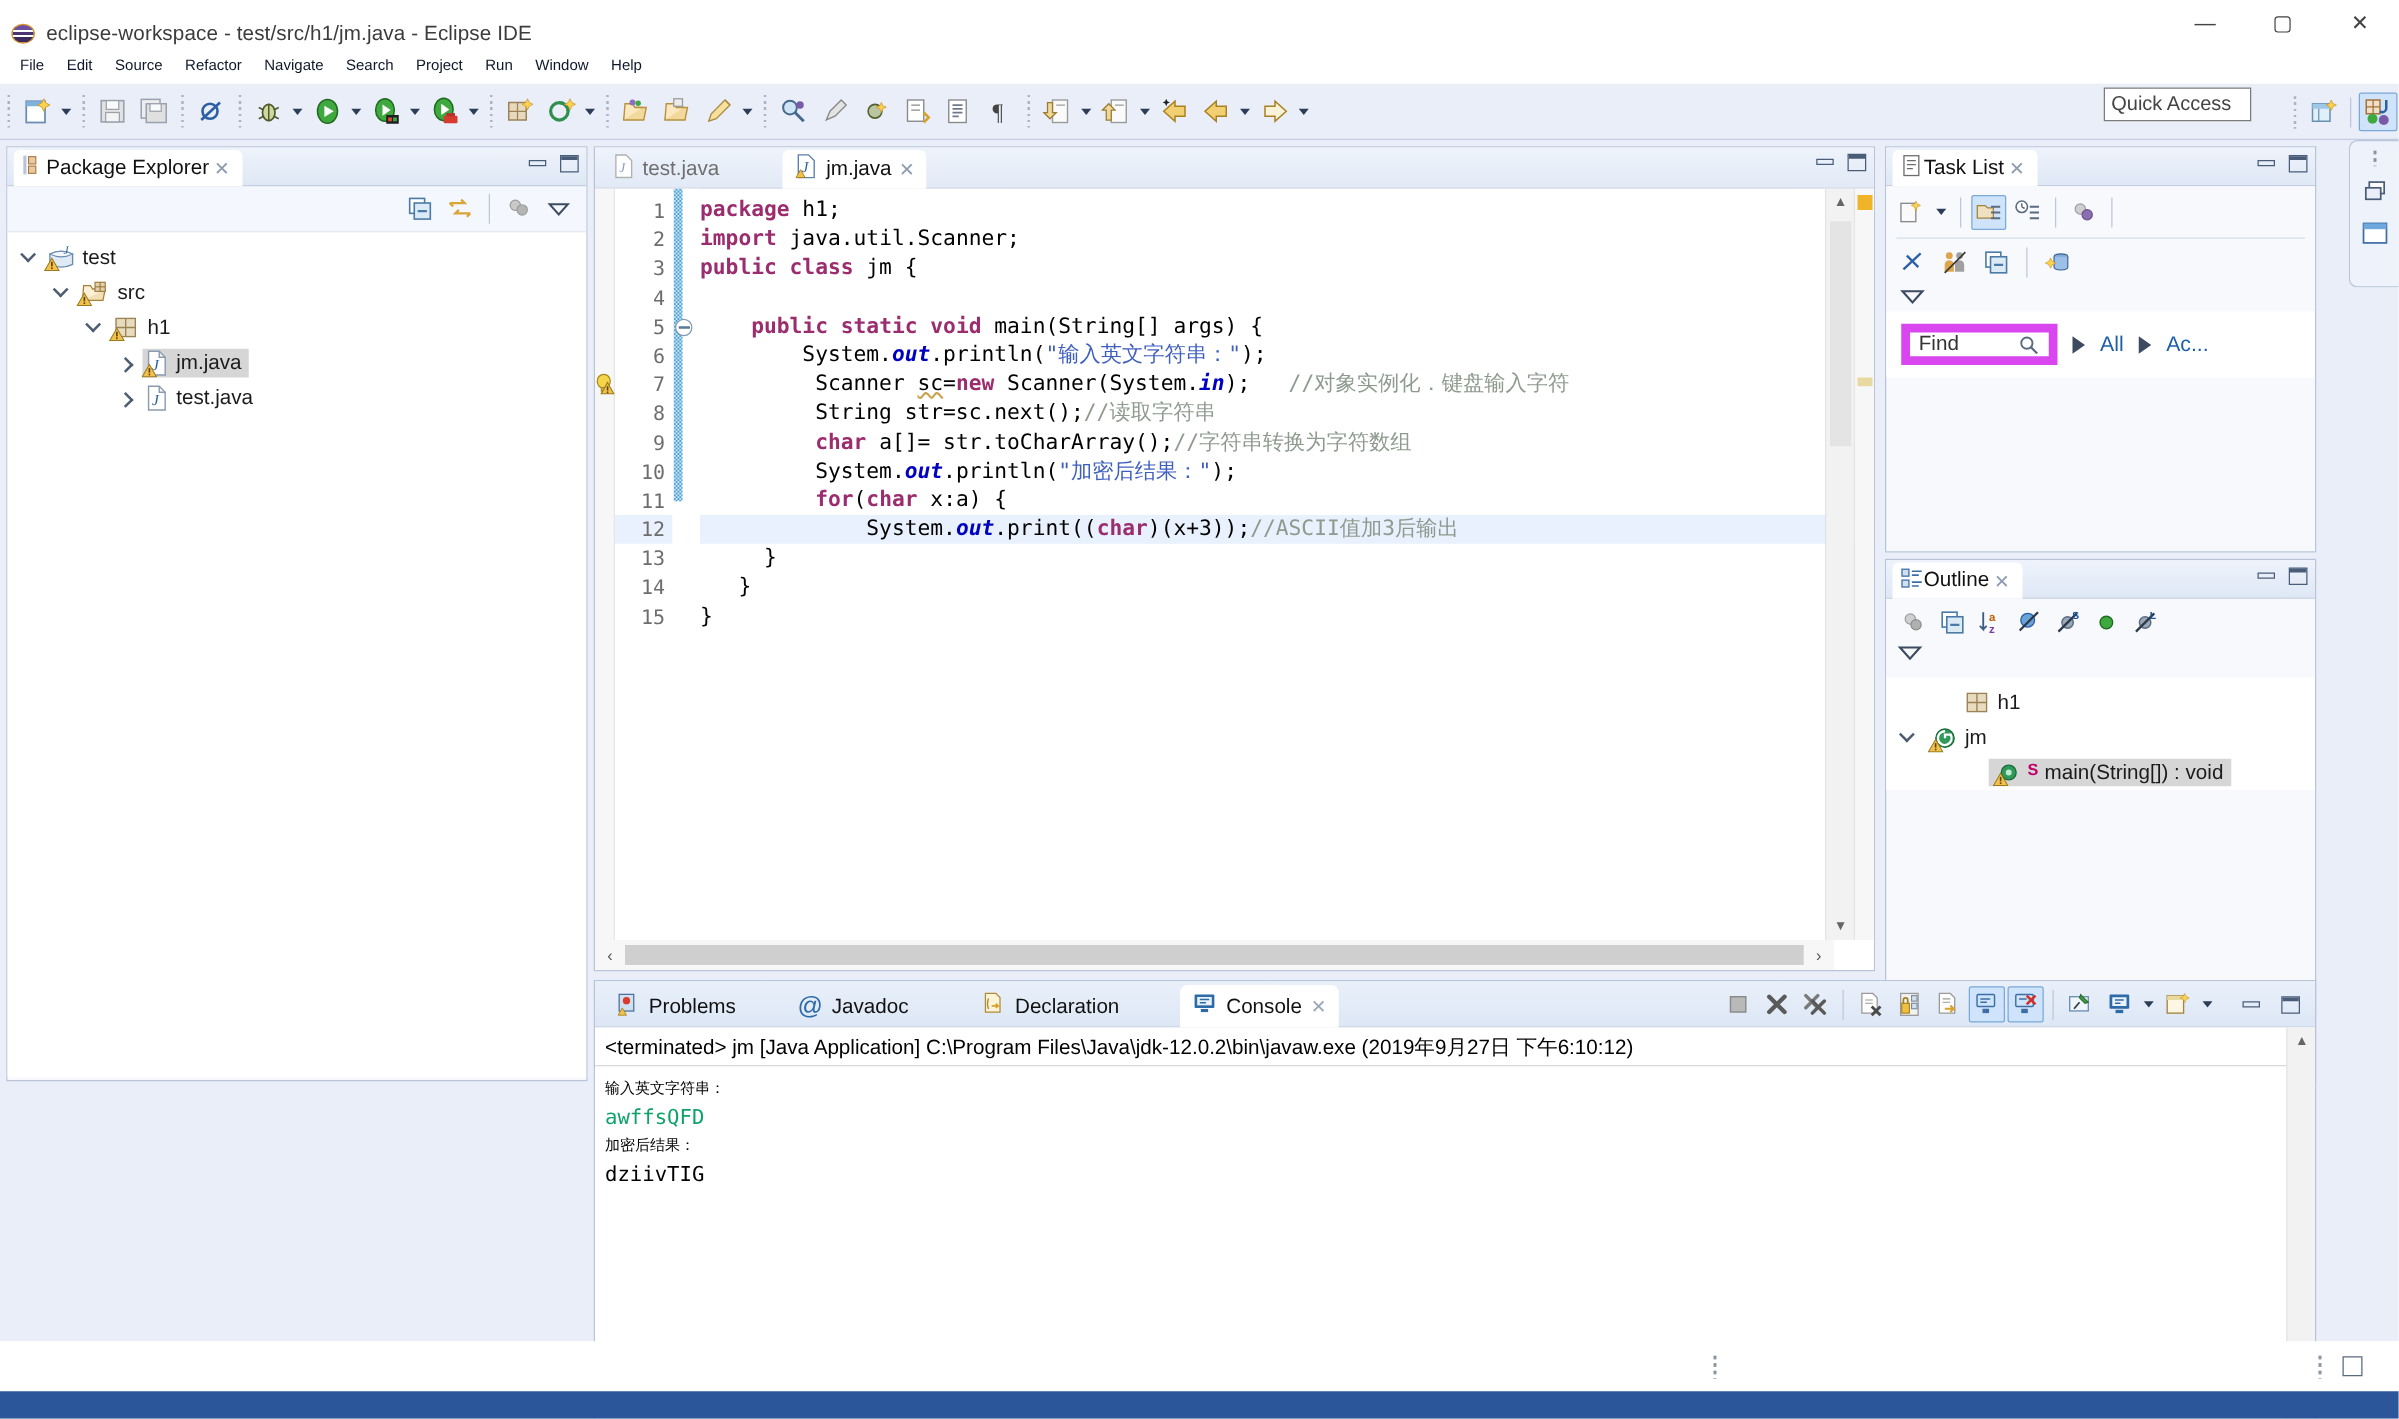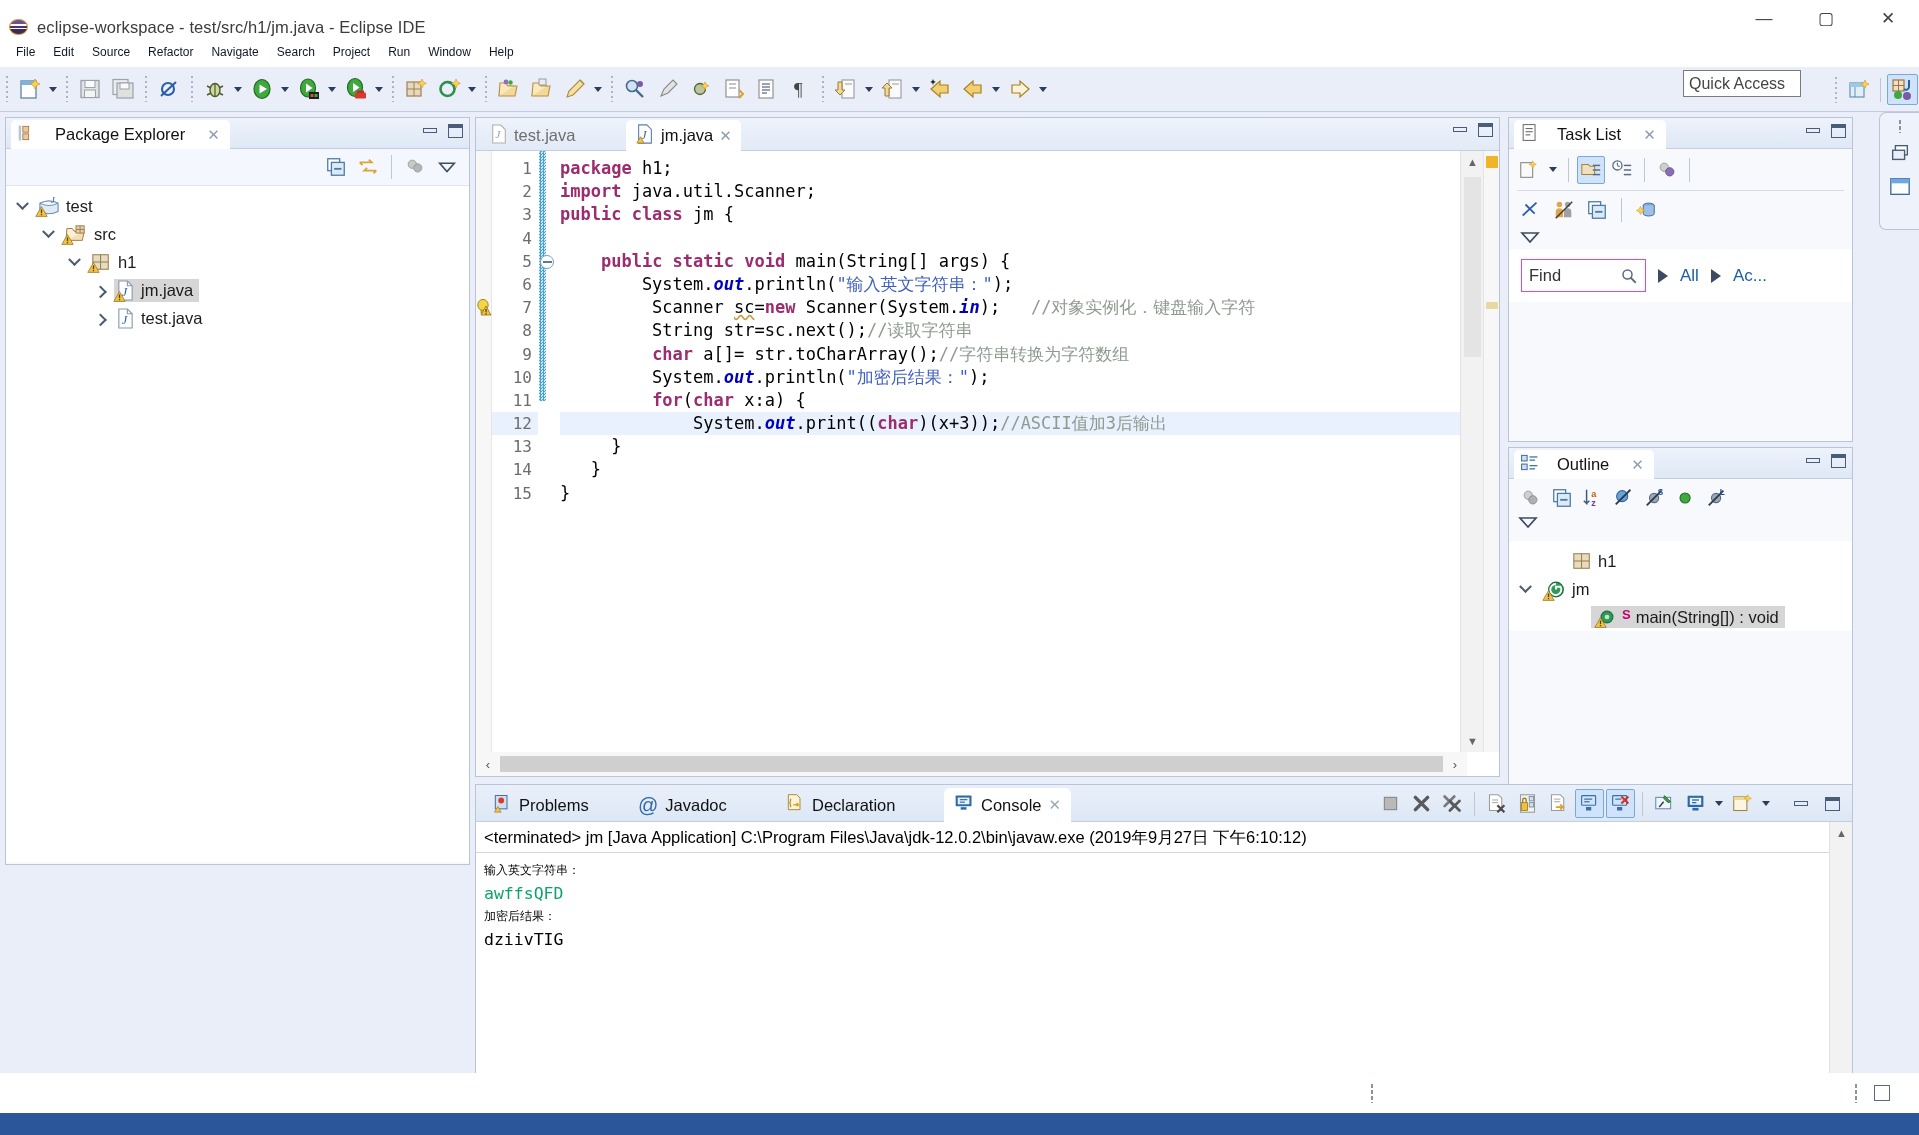--- a/index.html
+++ b/index.html
@@ -99,21 +99,21 @@
     background: #f7f9fd;
     border: 1px solid #b9c4d8;
   }
   .view-tabbar {
     height: 31px; position: relative;
     background: linear-gradient(#eef3fb, #dfe8f6);
     border-bottom: 1px solid #c4cedf;
   }
   .view-tab {
     position: absolute; left: 5px; top: 2px; height: 29px;
-    display: flex; align-items: center; gap: 18px;
+    display: flex; align-items: center; gap: 0;
     padding: 0 10px 0 6px;
     background: #ffffff;
     border-top-left-radius: 5px; border-top-right-radius: 5px;
   }
   .view-tab .label { font-size: 16.5px; color: #111; }
   .view-tab .xclose { color: #8d9bb0; font-size: 15px; margin-left: 4px; }
   .view-ctrls { position: absolute; right: 6px; top: 6px; display: flex; gap: 12px; align-items: center; }
   .min-btn { width: 14px; height: 10px; position: relative; }
   .min-btn::after { content:""; position:absolute; left:1px; bottom:3px; width:12px; height:3px; border:1px solid #4a5d78; }
   .max-btn { width: 15px; height: 14px; border: 1px solid #4a5d78; }
@@ -834,21 +834,21 @@
             </svg>
         </div>
       </div>
       <div style="padding-left:10px;">
         <svg width="24" height="18" viewBox="0 0 24 18">
             <path d="M3 4 L19 4 L11 13 Z" fill="none" stroke="#3d4b60" stroke-width="1.7"></path>
           </svg>
       </div>
     </div>
     <div style="background:#ffffff;height:auto;padding:10px 12px;display:flex;align-items:center;gap:12px;">
-      <div style="border:1px solid #d946ef;background:#fff;width:125px;height:33px;display:flex;align-items:center;justify-content:space-between;padding:0 7px;">
+      <div style="border:7px solid #d946ef;background:#fff;width:125px;height:33px;display:flex;align-items:center;justify-content:space-between;padding:0 7px;">
         <span style="font-size:16.5px;color:#333;">Find</span>
         <svg width="18" height="18" viewBox="0 0 24 24">
             <circle cx="10" cy="10" r="6" fill="none" stroke="#5a6a80" stroke-width="2"></circle>
             <line x1="14" y1="14" x2="21" y2="21" stroke="#5a6a80" stroke-width="2.4"></line>
           </svg>
       </div>
       <span style="width:0;height:0;border-top:7px solid transparent;border-bottom:7px solid transparent;border-left:10px solid #3d4b60;"></span>
       <span style="font-size:17px;color:#1c5fa8;">All</span>
       <span style="width:0;height:0;border-top:7px solid transparent;border-bottom:7px solid transparent;border-left:10px solid #3d4b60;"></span>
       <span style="font-size:17px;color:#1c5fa8;">Ac...</span>

